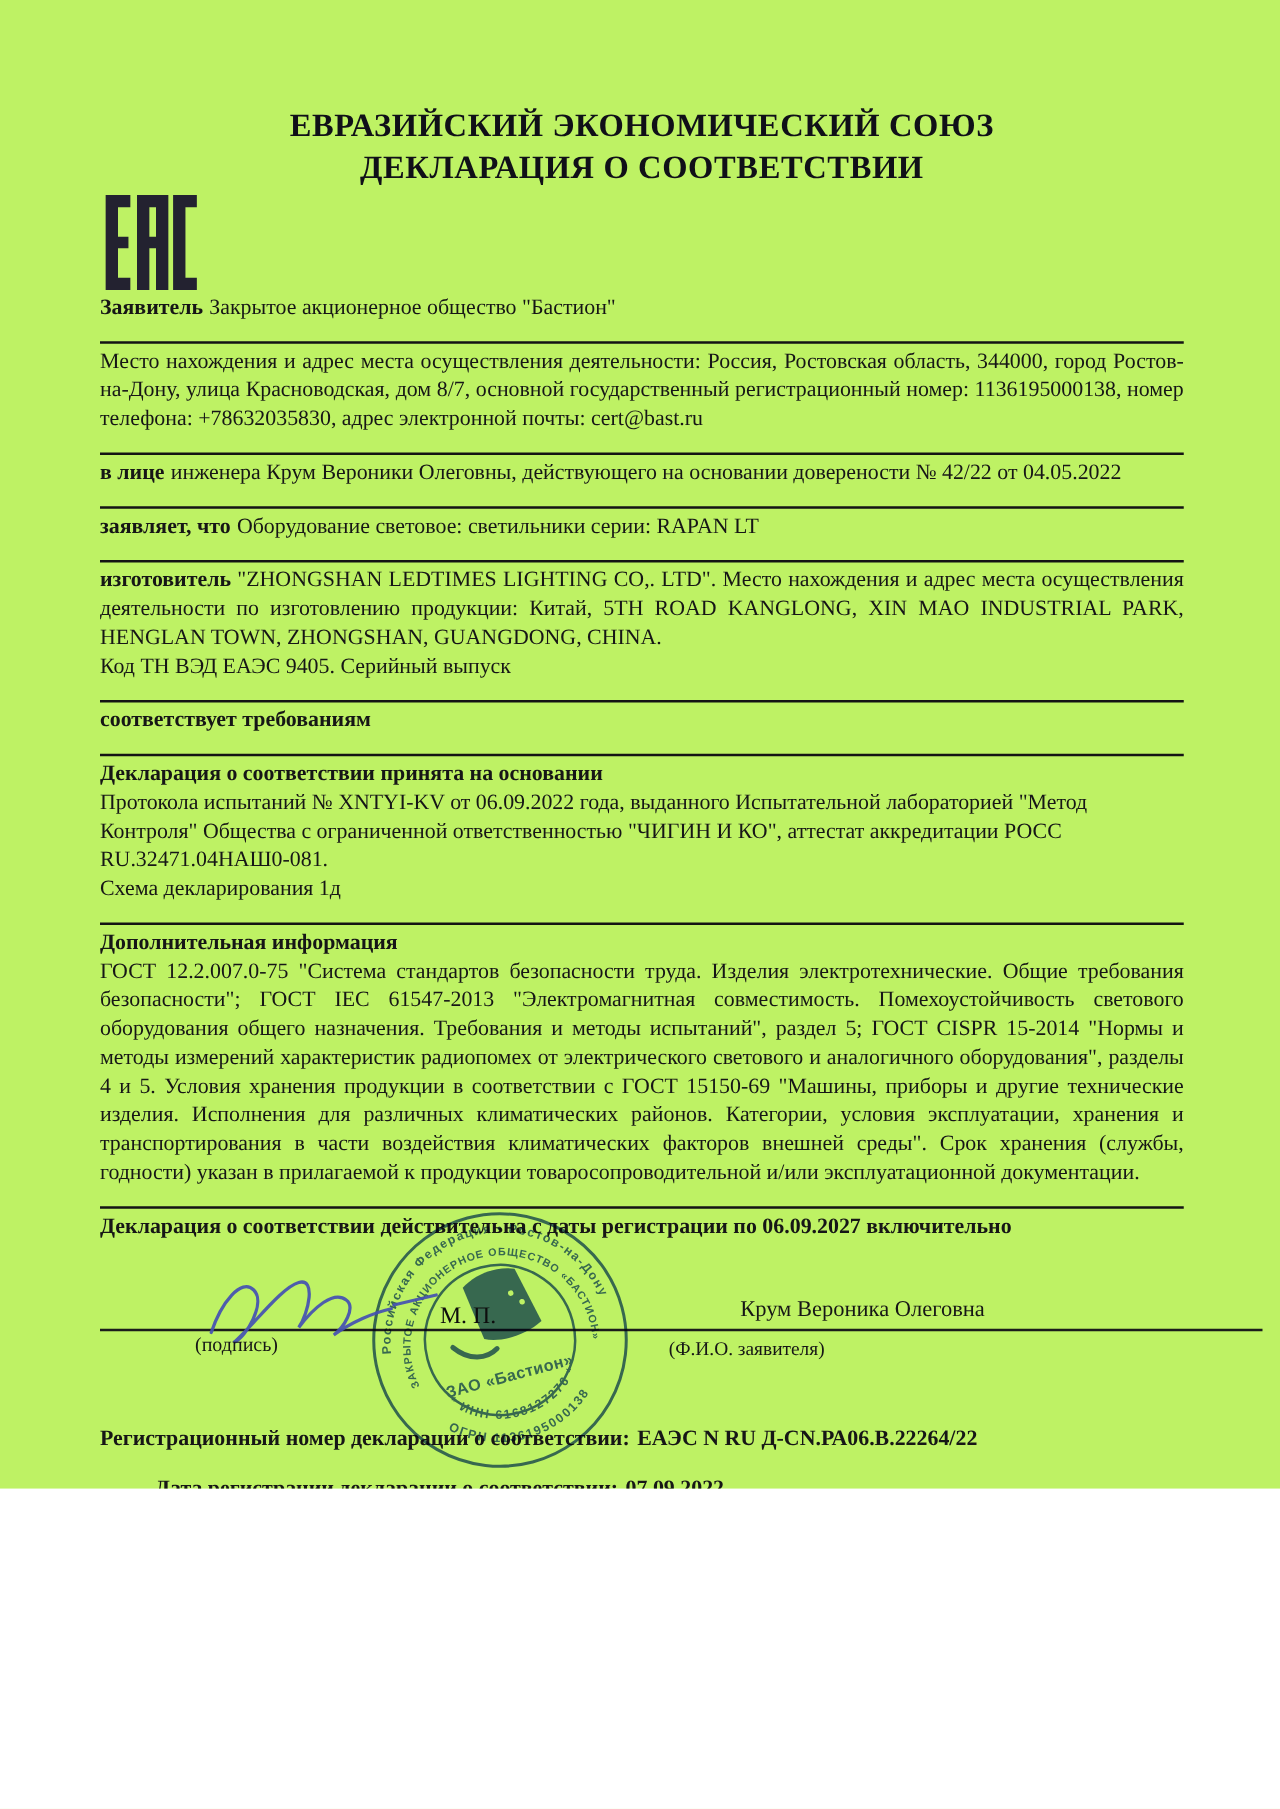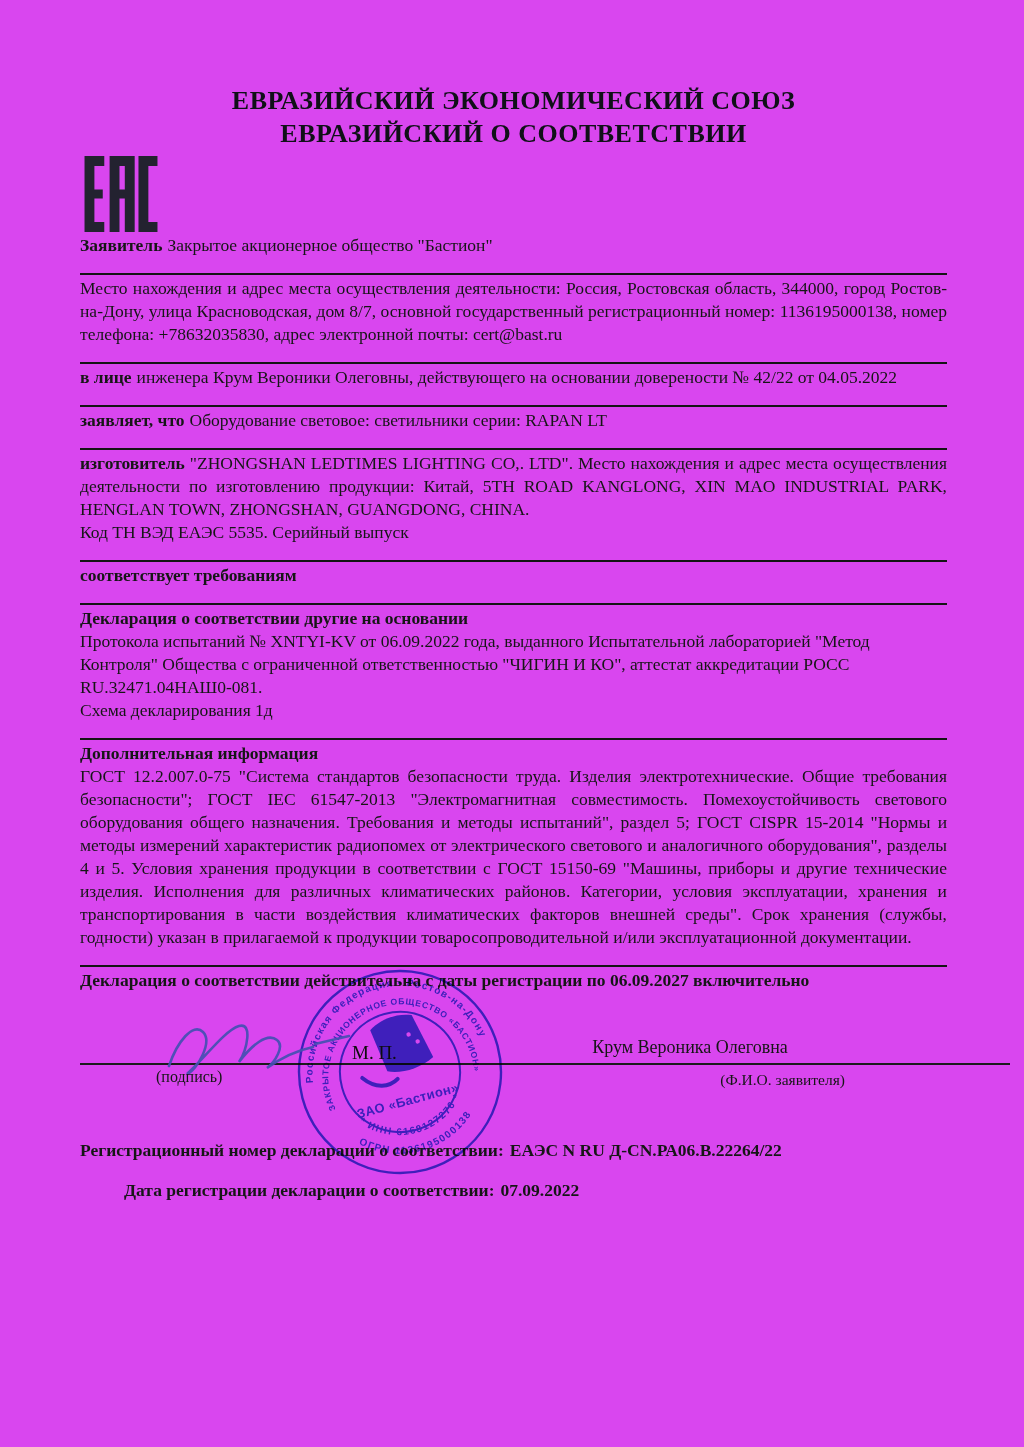--- a/index.html
+++ b/index.html
@@ -1,22 +1,22 @@
 <!DOCTYPE html>
 <html><head>
 <meta charset="utf-8">
 <style>
   html,body{margin:0;padding:0;background:#ffffff;}
   .page{
     position:relative;
-    width:1024px;height:1447px;
+    width:1024px;height:1191px;
     box-sizing:border-box;
     padding:0 77px 0 80px;
     overflow:hidden;
-    background:#d946ef;
+    background:#bef264;
     color:#161616;
     font-family:"Liberation Serif", serif;
     font-size:17.5px;
     line-height:23px;
   }
   .title{ margin-top:84px; text-align:center; font-weight:bold; font-size:26px; line-height:33px; letter-spacing:.5px; color:#101018;}
   .eac{ display:block; margin:6px 0 0 4px; width:74px; height:76px;}
   .eac path{ fill:#232230;}
   .row{ padding:2px 0 16px 0; border-bottom:2px solid #141414;}
   .row.noline{ border-bottom:none;}
@@ -24,40 +24,40 @@
   .just{ text-align:justify;}
   .validity{ font-weight:bold; padding-top:2px;}
   
   .sig-area{ position:relative; height:129px;}
   .sig-line{ position:absolute; left:0; right:-63px; top:55px; border-top:2px solid #1b1b1b;}
   .sig-hand{ position:absolute; left:83px; top:8px; width:205px; height:64px; z-index:3;}
   .sig-hand path{ stroke:#4450b2; stroke-width:2.6; fill:none; stroke-linecap:round; opacity:.92;}
   .sig-label{ position:absolute; left:76px; top:57px; font-size:16px; z-index:4;}
   .mp{ position:absolute; left:272px; top:33px; font-size:19px; z-index:5; color:#0d0d0d;}
   .fio-name{ position:absolute; left:455px; top:28px; width:310px; text-align:center; font-size:18px;}
-  .fio-label{ position:absolute; left:455px; top:60px; width:310px; text-align:right; font-size:15.5px;}
+  .fio-label{ position:absolute; left:455px; top:60px; width:310px; text-align:left; font-size:15.5px;}
   .stamp{ position:absolute; left:210px; top:-46px; width:220px; height:220px; z-index:2; mix-blend-mode:multiply; opacity:.93;}
   .stamp .ring{ fill:none; stroke:#3c63c4;}
   .stamp .st{ fill:#3c63c4; font-family:"Liberation Sans", sans-serif; font-weight:bold;}
   .stamp .so{ font-size:10px; letter-spacing:1.2px;}
   .stamp .si{ font-size:8.6px; letter-spacing:.8px;}
   .stamp .sb{ font-size:10px; letter-spacing:1.5px;}
   .stamp .org{ font-size:13px; letter-spacing:.4px;}
   .reg{ font-weight:bold; margin-top:2px;}
   .reg2{ font-weight:bold; margin-top:17px;margin-left:44px;}
   .reg b{margin-right:6px;}
 </style>
 </head>
 <body>
 
 <div class="page">
 
   <header class="title">
     <div>ЕВРАЗИЙСКИЙ ЭКОНОМИЧЕСКИЙ СОЮЗ</div>
-    <div>ЕВРАЗИЙСКИЙ О СООТВЕТСТВИИ</div>
+    <div>ДЕКЛАРАЦИЯ О СООТВЕТСТВИИ</div>
   </header>
 
   <svg class="eac" viewBox="0 0 96 100" aria-hidden="true">
     <path d="M0,0 h13 v100 h-13 z M13,0 h13 v13 h-13 z M13,44 h11 v12 h-11 z M13,87 h13 v13 h-13 z"></path>
     <path d="M33,0 h33 v13 h-33 z M33,0 h13 v100 h-13 z M53,0 h13 v100 h-13 z M46,44 h7 v12 h-7 z"></path>
     <path d="M71,0 h13 v100 h-13 z M84,0 h12 v13 h-12 z M84,87 h12 v13 h-12 z"></path>
   </svg>
 
   <section class="row">
     <b>Заявитель</b><span>Закрытое акционерное общество "Бастион"</span>
@@ -70,29 +70,29 @@
   <section class="row">
     <b>в лице</b><span>инженера Крум Вероники Олеговны, действующего на основании доверености № 42/22 от 04.05.2022</span>
   </section>
 
   <section class="row">
     <b>заявляет, что</b><span>Оборудование световое: светильники серии: RAPAN LT</span>
   </section>
 
   <section class="row">
     <div class="just"><b>изготовитель</b><span>"ZHONGSHAN LEDTIMES LIGHTING CO,. LTD". Место нахождения и адрес места осуществления деятельности по изготовлению продукции: Китай, 5TH ROAD KANGLONG, XIN MAO INDUSTRIAL PARK, HENGLAN TOWN, ZHONGSHAN, GUANGDONG, CHINA.</span></div>
-    <div>Код ТН ВЭД ЕАЭС 5535. Серийный выпуск</div>
+    <div>Код ТН ВЭД ЕАЭС 9405. Серийный выпуск</div>
   </section>
 
   <section class="row">
     <div><b>соответствует требованиям</b></div>
   </section>
 
   <section class="row">
-    <div><b>Декларация о соответствии другие на основании</b></div>
+    <div><b>Декларация о соответствии принята на основании</b></div>
     <div>Протокола испытаний № XNTYI-KV от 06.09.2022 года, выданного Испытательной лабораторией "Метод Контроля" Общества с ограниченной ответственностью "ЧИГИН И КО", аттестат аккредитации РОСС RU.32471.04НАШ0-081.</div>
     <div>Схема декларирования 1д</div>
   </section>
 
   <section class="row">
     <div><b>Дополнительная информация</b></div>
     <div class="just">ГОСТ 12.2.007.0-75 "Система стандартов безопасности труда. Изделия электротехнические. Общие требования безопасности"; ГОСТ IEC 61547-2013 "Электромагнитная совместимость. Помехоустойчивость светового оборудования общего назначения. Требования и методы испытаний", раздел 5; ГОСТ CISPR 15-2014 "Нормы и методы измерений характеристик радиопомех от электрического светового и аналогичного оборудования", разделы 4 и 5. Условия хранения продукции в соответствии с ГОСТ 15150-69 "Машины, приборы и другие технические изделия. Исполнения для различных климатических районов. Категории, условия эксплуатации, хранения и транспортирования в части воздействия климатических факторов внешней среды". Срок хранения (службы, годности) указан в прилагаемой к продукции товаросопроводительной и/или эксплуатационной документации.</div>
   </section>
 
   <section class="row noline validity">

